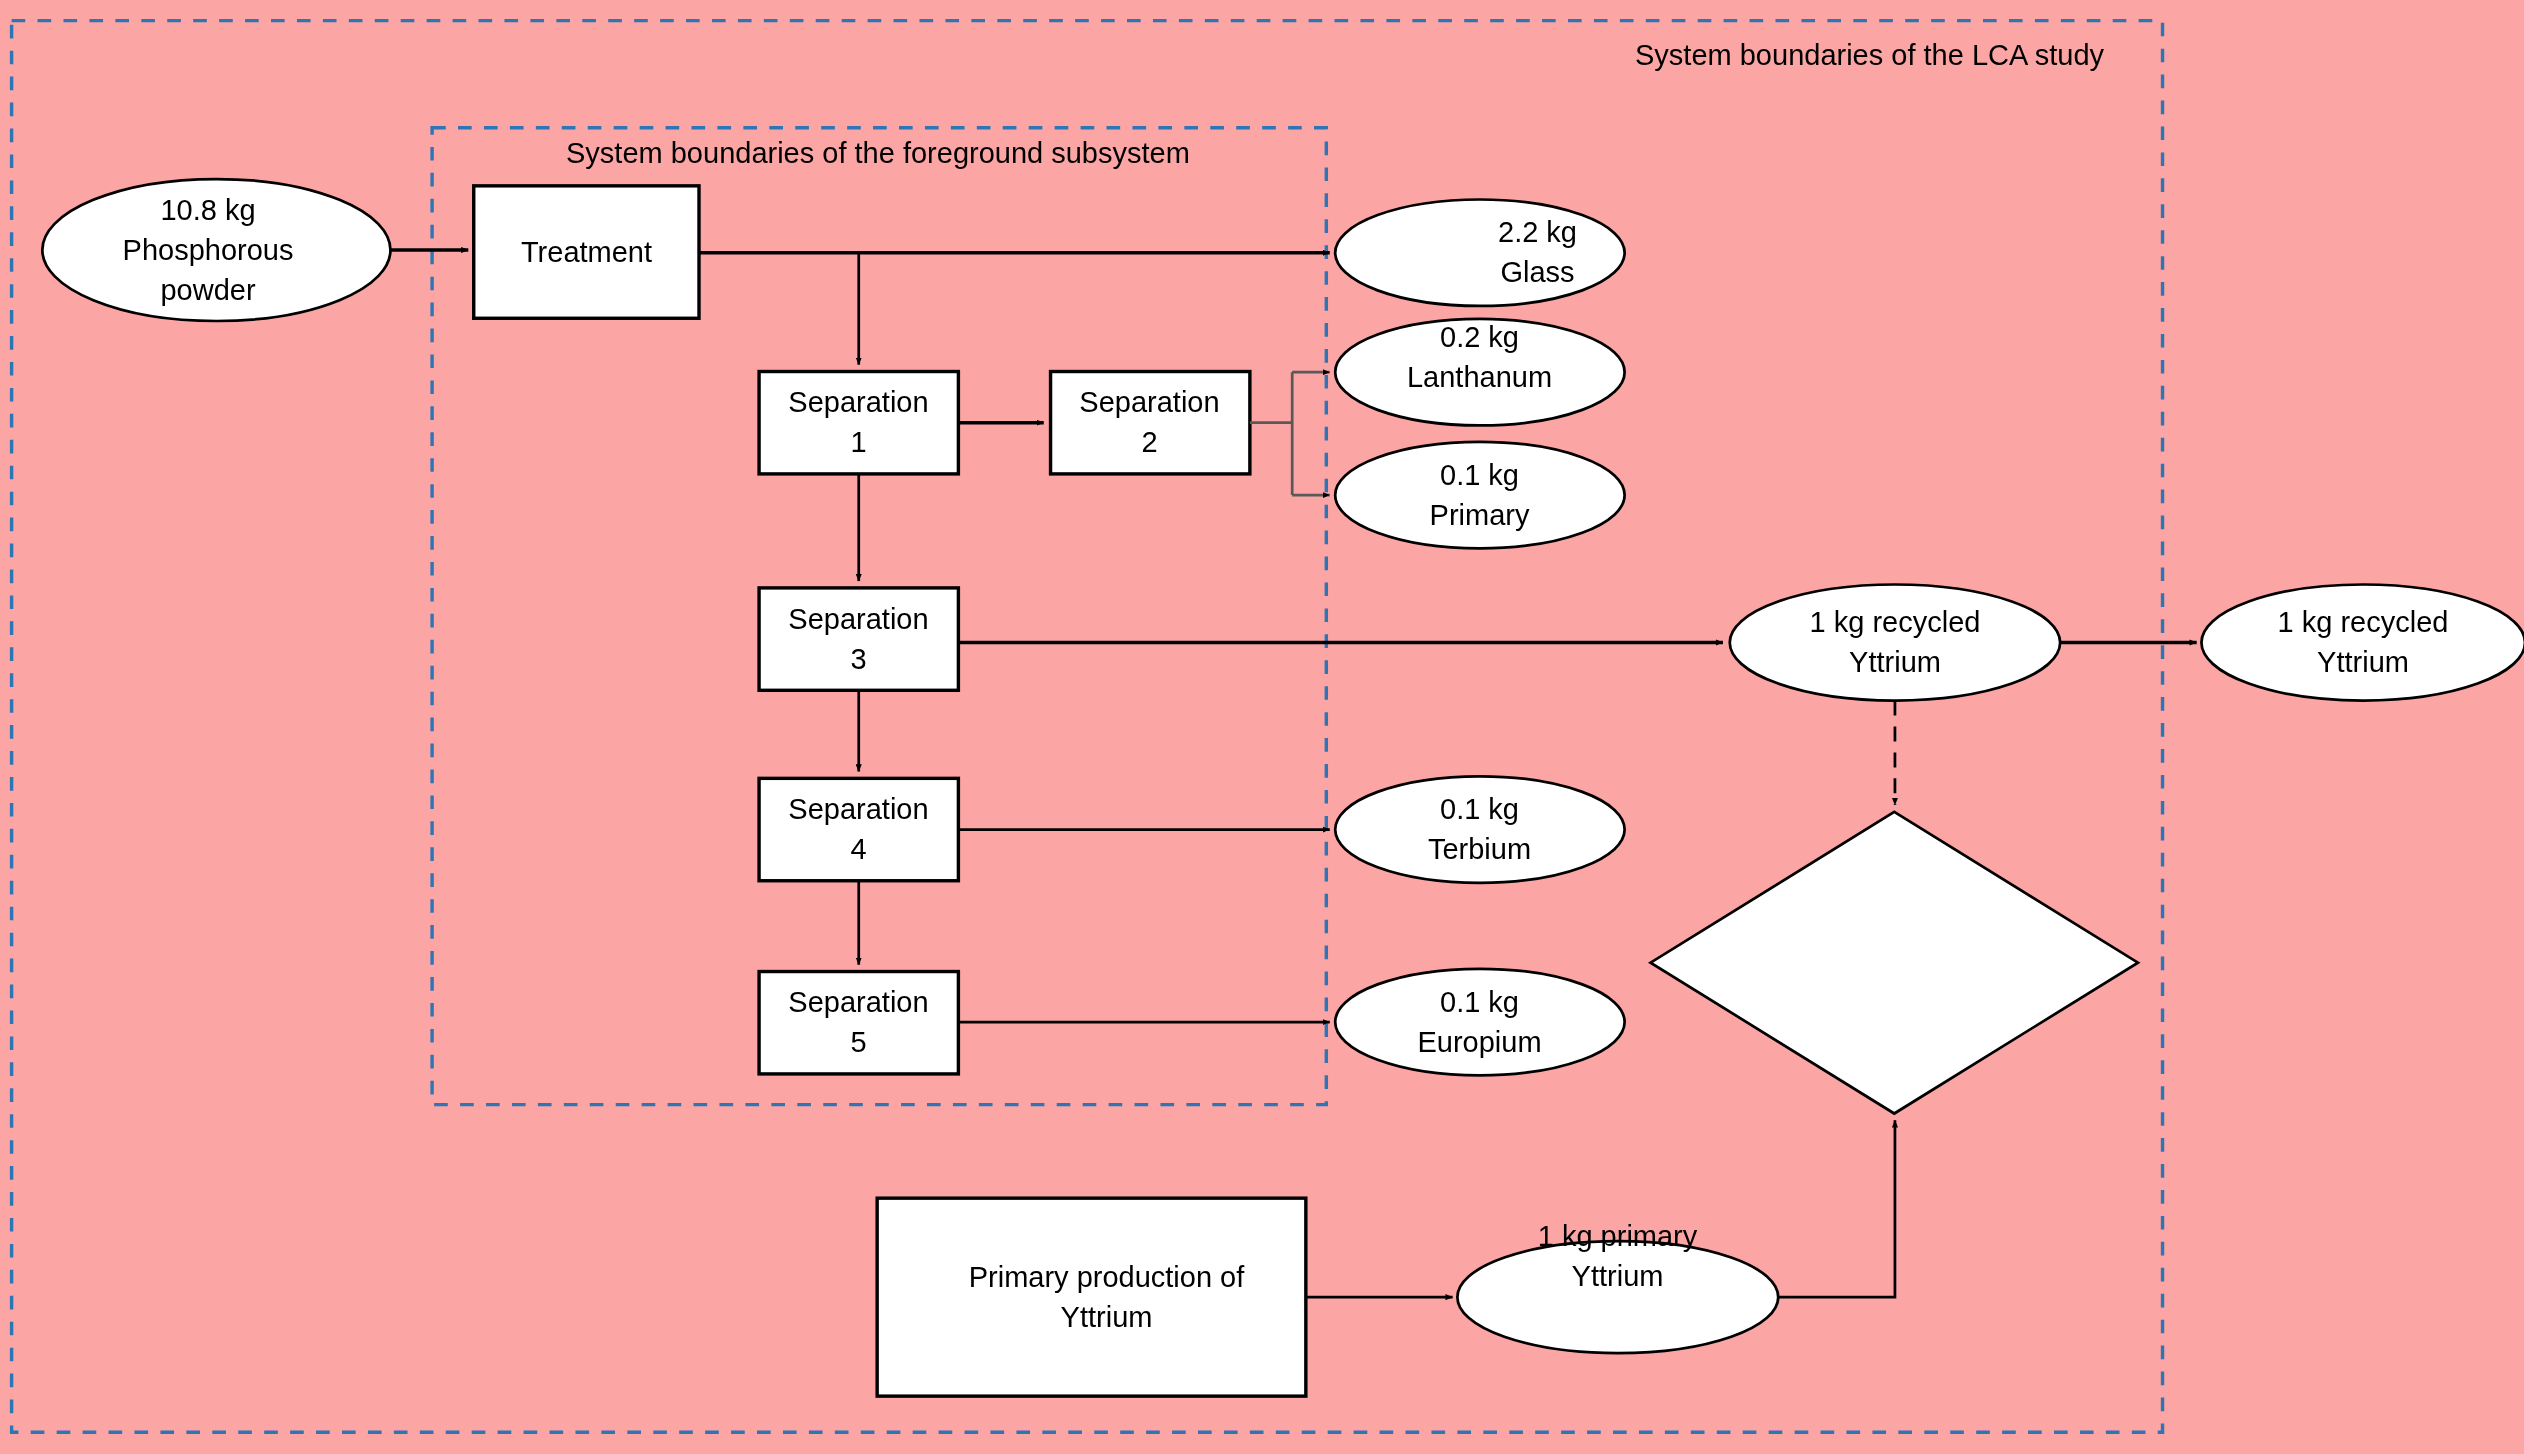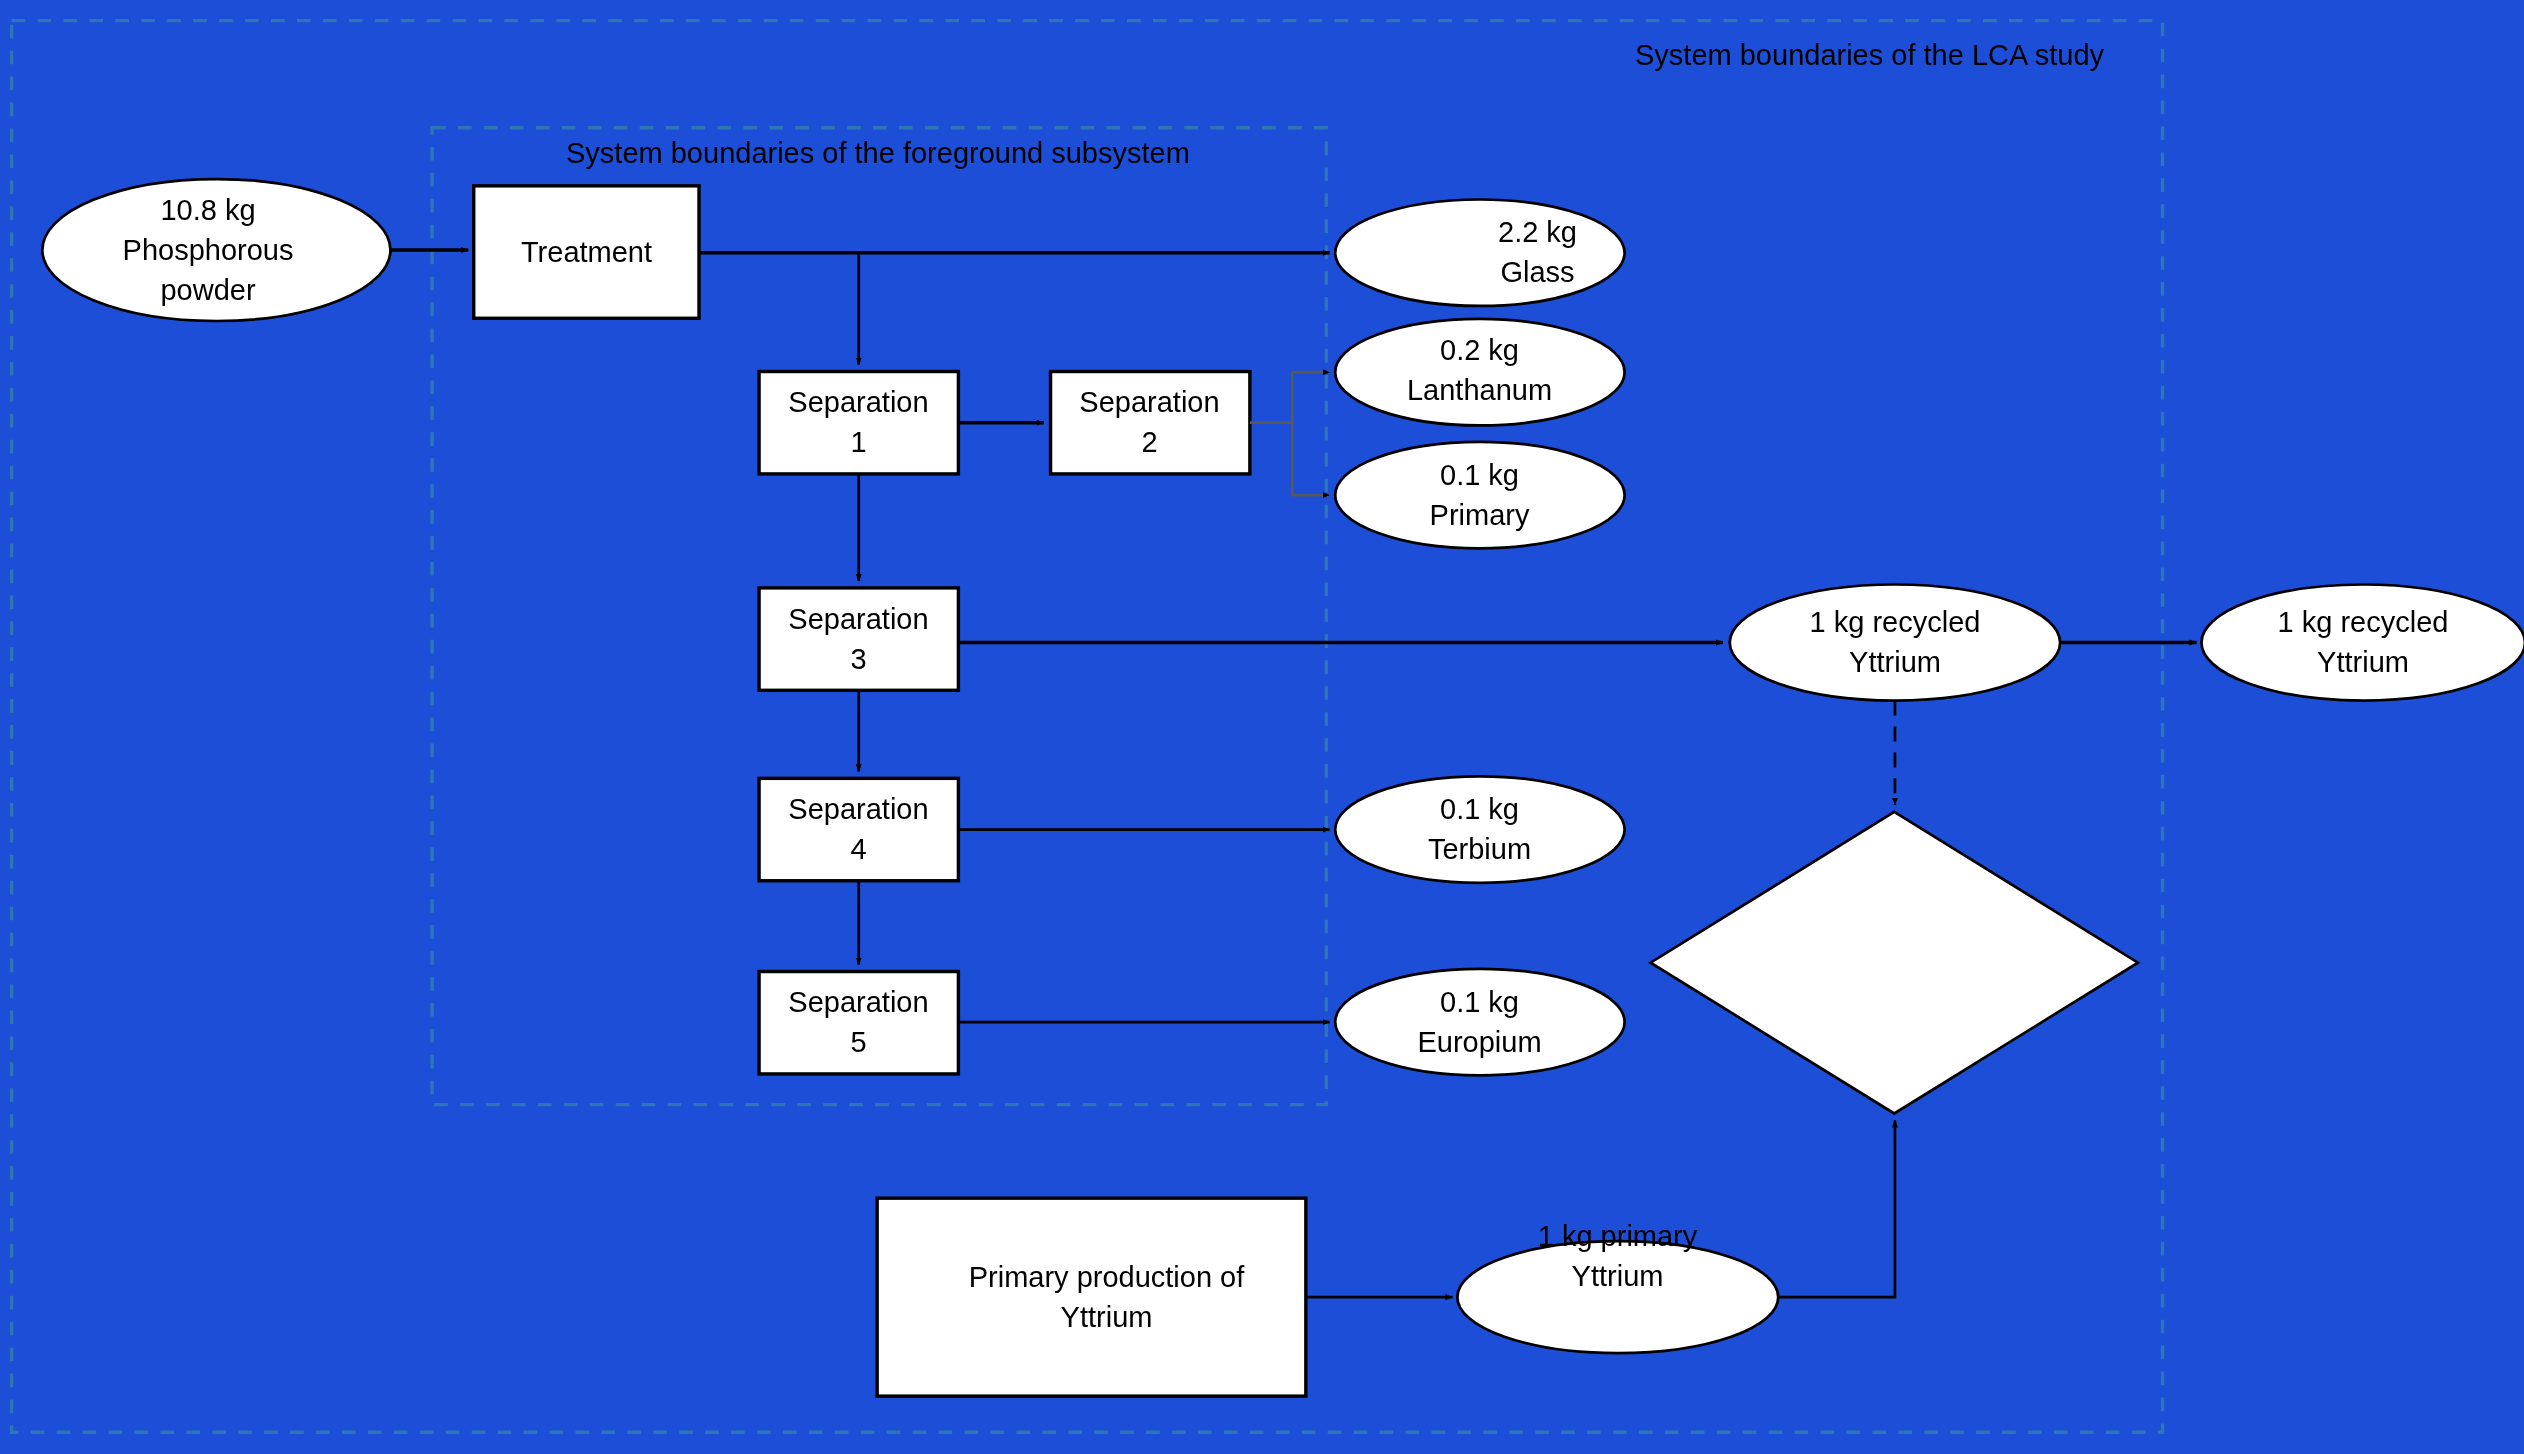--- a/index.html
+++ b/index.html
@@ -4,21 +4,21 @@
 <style>
   html, body {
     margin: 0;
     padding: 0;
     background: #ffffff;
   }
   #stage {
     position: relative;
     width: 2525px;
     height: 1455px;
-    background: #1d4ed8;
+    background: #fca5a5;
     font-family: "Liberation Sans", sans-serif;
     overflow: hidden;
   }
   #flow-svg {
     position: absolute;
     left: 0;
     top: 0;
     width: 2525px;
     height: 1455px;
   }
@@ -167,21 +167,21 @@
   <div class="node-label" style="left:759px; top:971px; width:199px; height:102px;">
     <span>Separation</span>
     <span>5</span>
   </div>
 
   <div class="node-label" style="left:1393px; top:199px; width:289px; height:106px;">
     <span>2.2 kg</span>
     <span>Glass</span>
   </div>
 
-  <div class="node-label" style="left:1335px; top:317px; width:289px; height:106px;text-align:right;">
+  <div class="node-label" style="left:1335px; top:304px; width:289px; height:106px;text-align:right;">
     <span>0.2 kg</span>
     <span>Lanthanum</span>
   </div>
 
   <div class="node-label" style="left:1335px; top:442px; width:289px; height:106px;">
     <span>0.1 kg</span>
     <span>Primary</span>
   </div>
 
   <div class="node-label" style="left:1335px; top:776px; width:289px; height:106px;">

